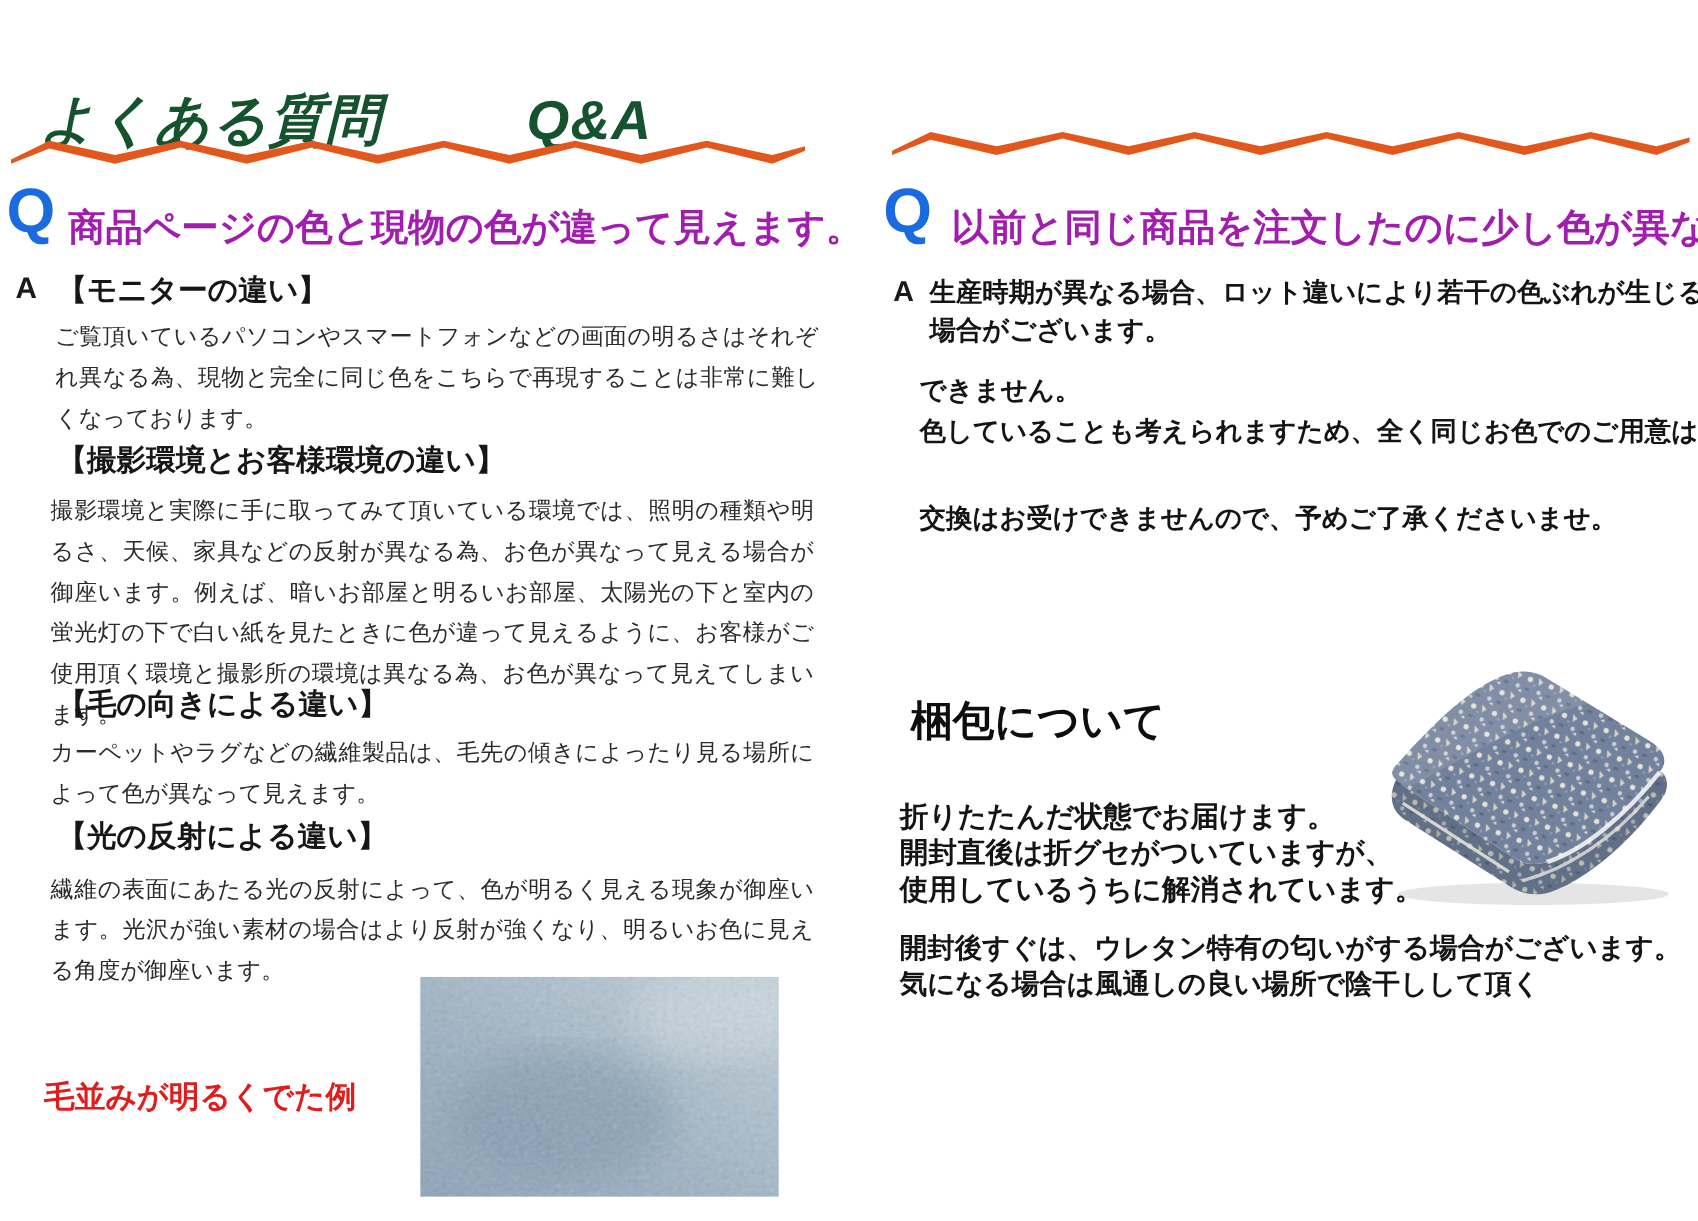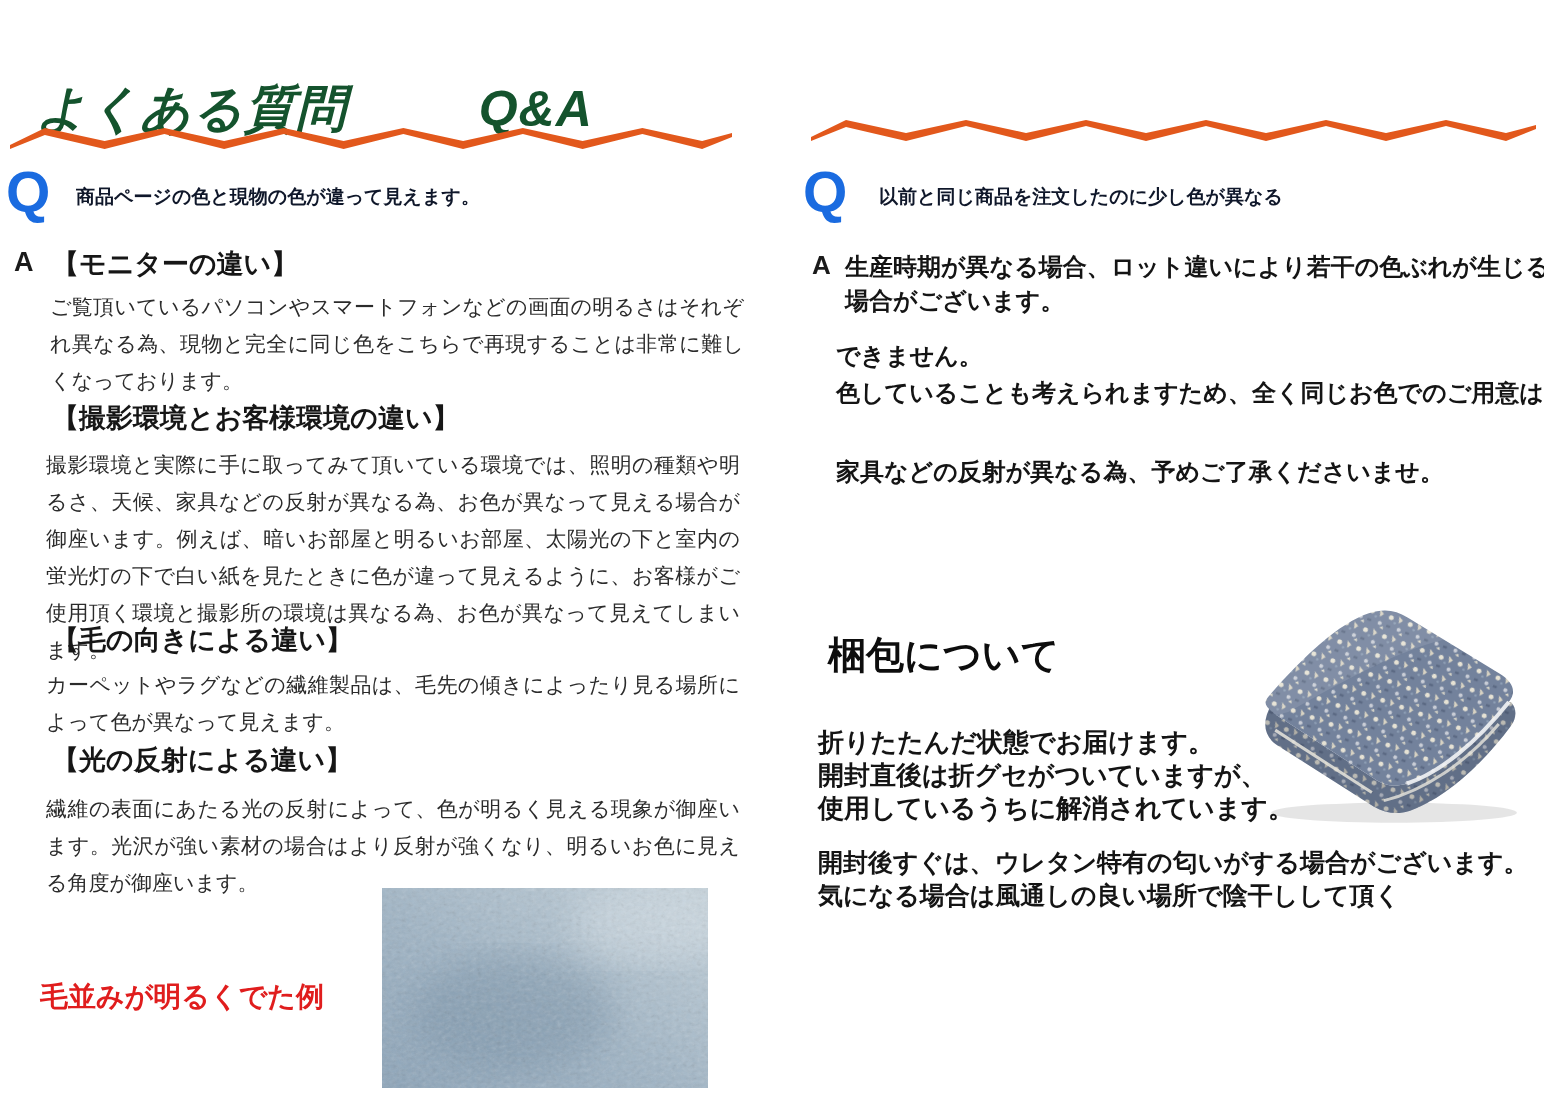--- a/index.html
+++ b/index.html
@@ -12,21 +12,21 @@
   
   .page-title{left:36px;top:76px;font-size:50px;font-weight:800;letter-spacing:1px;color:#14532d;white-space:nowrap;font-style:italic;}
   .page-title .qa{margin-left:132px;}
   
   .zz-left{left:10px;top:122px;}
   .zz-right{left:810px;top:114px;}
   
   .qmark{font-size:57px;font-weight:800;color:#1a6be0;line-height:1;}
   .q-left{left:6px;top:164px;}
   .q-right{left:803px;top:164px;}
-  .qtext{font-size:19px;font-weight:800;color:#0f172a;white-space:nowrap;margin-left:14px;}
+  .qtext{font-size:34px;font-weight:800;color:#a21caf;white-space:nowrap;}
   .qt-left{left:62px;top:184px;}
   .qt-right{left:865px;top:184px;}
   
   .amark-left{left:14px;top:247px;font-size:27px;font-weight:700;color:#1a1a1a;}
   .sec-head{font-size:27px;font-weight:800;color:#161616;white-space:nowrap;}
   .sec-body{font-size:21px;line-height:37px;color:#2b2b2b;width:694px;text-align:justify;}
   .h1{left:52px;top:246px;}  .b1{left:50px;top:288px;}
   .h2{left:52px;top:400px;}  .b2{left:46px;top:446px;}
   .h3{left:52px;top:622px;}  .b3{left:46px;top:666px;}
   .h4{left:52px;top:742px;}  .b4{left:46px;top:790px;}
@@ -107,21 +107,21 @@
   <div>生産時期が異なる場合、ロット違いにより若干の色ぶれが生じる</div>
   <div>場合がございます。</div>
 </div>
 
 <div class="abs r-para2">
   <div>できません。</div>
   <div>色していることも考えられますため、全く同じお色でのご用意は</div>
 </div>
 
 <div class="abs r-para3">
-  <div>家具などの反射が異なる為、予めご了承くださいませ。</div>
+  <div>交換はお受けできませんので、予めご了承くださいませ。</div>
 </div>
 
 <div class="abs pack-head">梱包について</div>
 
 <svg class="abs blanket-img" viewBox="0 0 282 222" role="img">
   <defs>
     <pattern id="blk" width="20" height="20" patternUnits="userSpaceOnUse" patternTransform="rotate(20)">
       <rect width="20" height="20" fill="#73829c"></rect>
       <circle cx="4" cy="5" r="2.4" fill="#e6e2d4"></circle>
       <path d="M11,1 l5,3 -3,4 z" fill="#d8d3c3"></path>

